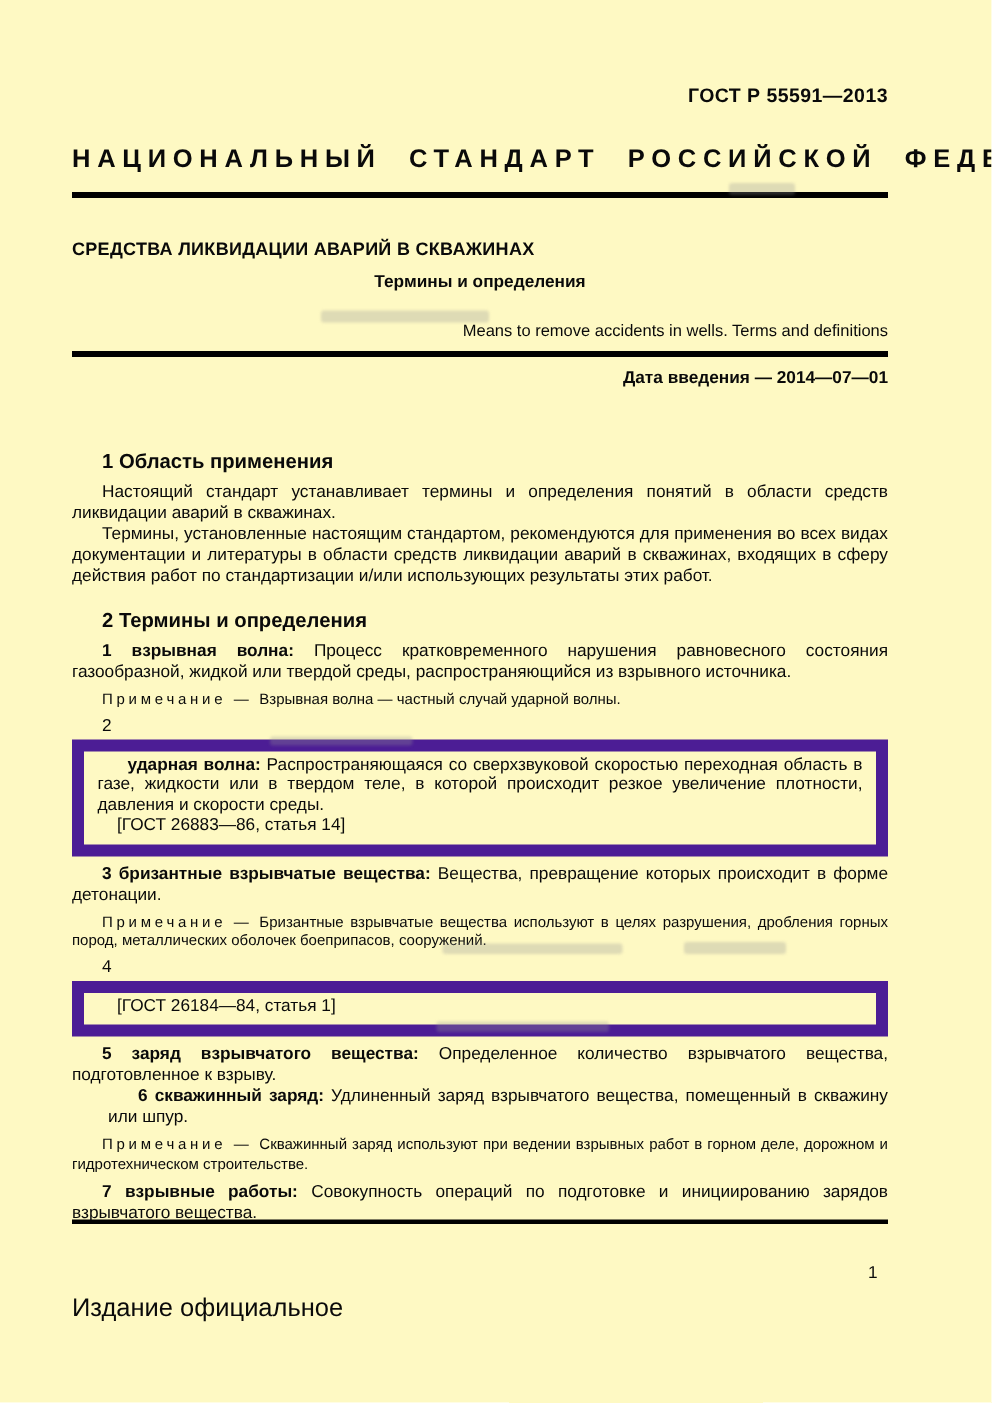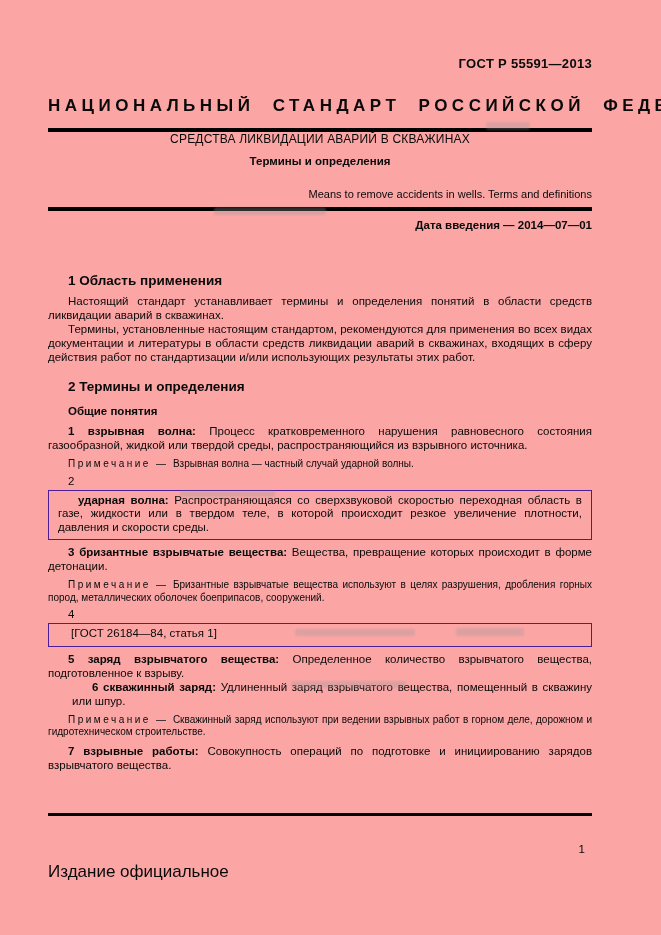--- a/index.html
+++ b/index.html
@@ -1,20 +1,20 @@
 <!DOCTYPE html>
 <html lang="ru"><head>
 <meta charset="utf-8">
 <style>
   html, body { margin: 0; padding: 0; background: #ffffff; }
   .page {
     position: relative;
     width: 661px;
     height: 935px;
-    background: #fca5a5;
+    background: #fef9c3;
     font-family: "Liberation Sans", sans-serif;
     color: #0a0a0a;
     overflow: hidden;
   }
   .content {
     position: absolute;
     left: 48px;
     top: 0;
     width: 544px;
   }
@@ -31,24 +31,23 @@
     font-weight: bold;
     text-align: center;
     letter-spacing: 4.5px;
     word-spacing: 9px;
     white-space: nowrap;
   }
   .rule { background: #000; height: 4px; }
   .rule-1 { margin-top: 12px; }
   .rule-2 { margin-top: 7px; height: 4px; }
   .title-main {
-    margin-top: 0;
+    margin-top: 27px;
     font-size: 12px;
-    font-weight: normal;
-    text-align: center;
+    font-weight: bold;
     letter-spacing: 0.2px;
   }
   .title-sub {
     margin-top: 9px;
     font-size: 11.5px;
     font-weight: bold;
     text-align: center;
   }
   .title-en {
     margin-top: 21px;
@@ -92,21 +91,21 @@
   }
   .note-label { letter-spacing: 2.5px; }
   .note-dash { margin: 0 7px 0 5px; }
   .box-num {
     margin: 3px 0 2px 0;
     font-size: 11.5px;
     line-height: 13px;
     text-indent: 20px;
   }
   .term-box {
-    border: 1px solid #4c1d95;
+    border: 8px solid #4c1d95;
     margin: 2px 0 2px 0;
     padding: 3px 9px 5px 9px;
   }
   .term-box p {
     margin: 0;
     font-size: 11.5px;
     line-height: 13.5px;
     text-align: justify;
     text-indent: 20px;
   }
@@ -170,28 +169,28 @@
 
     <div class="rule rule-2"></div>
 
     <div class="date-line">Дата введения — 2014—07—01</div>
 
     <div class="sec-heading">1 Область применения</div>
     <p class="body first">Настоящий стандарт устанавливает термины и определения понятий в области средств ликвидации аварий в скважинах.</p>
     <p class="body">Термины, установленные настоящим стандартом, рекомендуются для применения во всех видах документации и литературы в области средств ликвидации аварий в скважинах, входящих в сферу действия работ по стандартизации и/или использующих результаты этих работ.</p>
 
     <div class="sec-heading sec-heading-2">2 Термины и определения</div>
-    <div class="subheading">Общие понятия</div>
 
     <p class="body term"><b class="lead">1 взрывная волна:</b> <span>Процесс кратковременного нарушения равновесного состояния газообразной, жидкой или твердой среды, распространяющийся из взрывного источника.</span></p>
     <p class="note"><span class="note-label">Примечание</span><span class="note-dash">—</span><span>Взрывная волна — частный случай ударной волны.</span></p>
 
     <p class="box-num">2</p>
     <div class="term-box">
       <p><b class="lead">ударная волна:</b> <span>Распространяющаяся со сверхзвуковой скоростью переходная область в газе, жидкости или в твердом теле, в которой происходит резкое увеличение плотности, давления и скорости среды.</span></p>
+      <p class="ref">[ГОСТ 26883—86, статья 14]</p>
     </div>
 
     <p class="body term"><b class="lead">3 бризантные взрывчатые вещества:</b> <span>Вещества, превращение которых происходит в форме детонации.</span></p>
     <p class="note"><span class="note-label">Примечание</span><span class="note-dash">—</span><span>Бризантные взрывчатые вещества используют в целях разрушения, дробления горных пород, металлических оболочек боеприпасов, сооружений.</span></p>
 
     <p class="box-num">4</p>
     <div class="term-box">
       <p class="ref">[ГОСТ 26184—84, статья 1]</p>
     </div>
 

